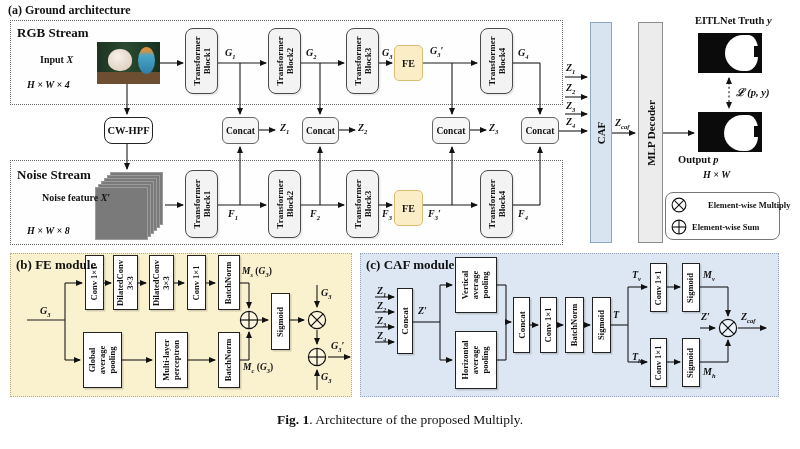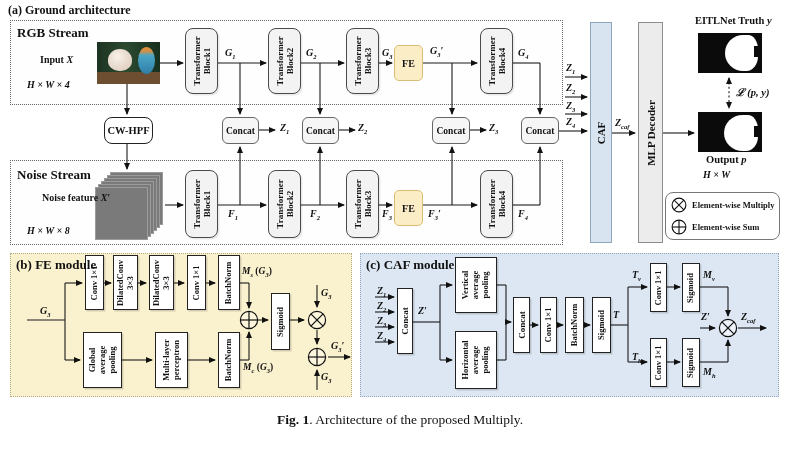--- a/index.html
+++ b/index.html
@@ -238,30 +238,30 @@
   <div class="m" style="left:695px;top:15px;font-size:10.5px;"><span class="mp">EITLNet Truth </span><i>y</i></div>
   <div class="mask" style="left:698px;top:33px;width:64px;height:40px;">
     <div class="blob" style="left:27px;top:2px;width:33px;height:36px;border-radius:55% 30% 35% 55% / 50% 40% 40% 50%;"></div>
     <div class="notch" style="left:56px;top:13px;width:8px;height:11px;"></div>
   </div>
   <div class="m it" style="left:736px;top:85px;font-size:10.5px;">ℒ (p, y)</div>
   <div class="mask" style="left:698px;top:112px;width:64px;height:40px;">
     <div class="blob" style="left:26px;top:3px;width:34px;height:36px;border-radius:55% 30% 35% 55% / 50% 40% 40% 50%;"></div>
     <div class="notch" style="left:56px;top:14px;width:8px;height:11px;"></div>
   </div>
-  <div class="m" style="left:706px;top:154px;font-size:10.5px;"><span class="mp">Output  </span><i>p</i></div>
+  <div class="m" style="left:678px;top:154px;font-size:10.5px;"><span class="mp">Output  </span><i>p</i></div>
   <div class="m it" style="left:703px;top:169px;">H × W</div>
 
   <div class="legend" style="left:665px;top:192px;width:113px;height:46px;"></div>
   <svg class="op" style="left:671px;top:197px;" width="16" height="16" viewBox="0 0 20 20">
       <circle cx="10" cy="10" r="8.6" fill="#fff" stroke="#111" stroke-width="1.4"></circle>
       <line x1="3.9" y1="3.9" x2="16.1" y2="16.1" stroke="#111" stroke-width="1.4"></line>
       <line x1="16.1" y1="3.9" x2="3.9" y2="16.1" stroke="#111" stroke-width="1.4"></line>
     </svg>
-  <div class="legtxt" style="left:692px;top:200px;">Element-wise Multiply</div>
+  <div class="legtxt" style="left:708px;top:200px;">Element-wise Multiply</div>
   <svg class="op" style="left:671px;top:219px;" width="16" height="16" viewBox="0 0 20 20">
       <circle cx="10" cy="10" r="8.6" fill="#fff" stroke="#111" stroke-width="1.4"></circle>
       <line x1="10" y1="1.4" x2="10" y2="18.6" stroke="#111" stroke-width="1.4"></line>
       <line x1="1.4" y1="10" x2="18.6" y2="10" stroke="#111" stroke-width="1.4"></line>
     </svg>
   <div class="legtxt" style="left:692px;top:222px;">Element-wise Sum</div>
 
   <div class="hd" style="left:16px;top:257px;">(b) FE module</div>
   <div class="m" style="left:40px;top:305px;"><i>G</i><sub>3</sub></div>
 

